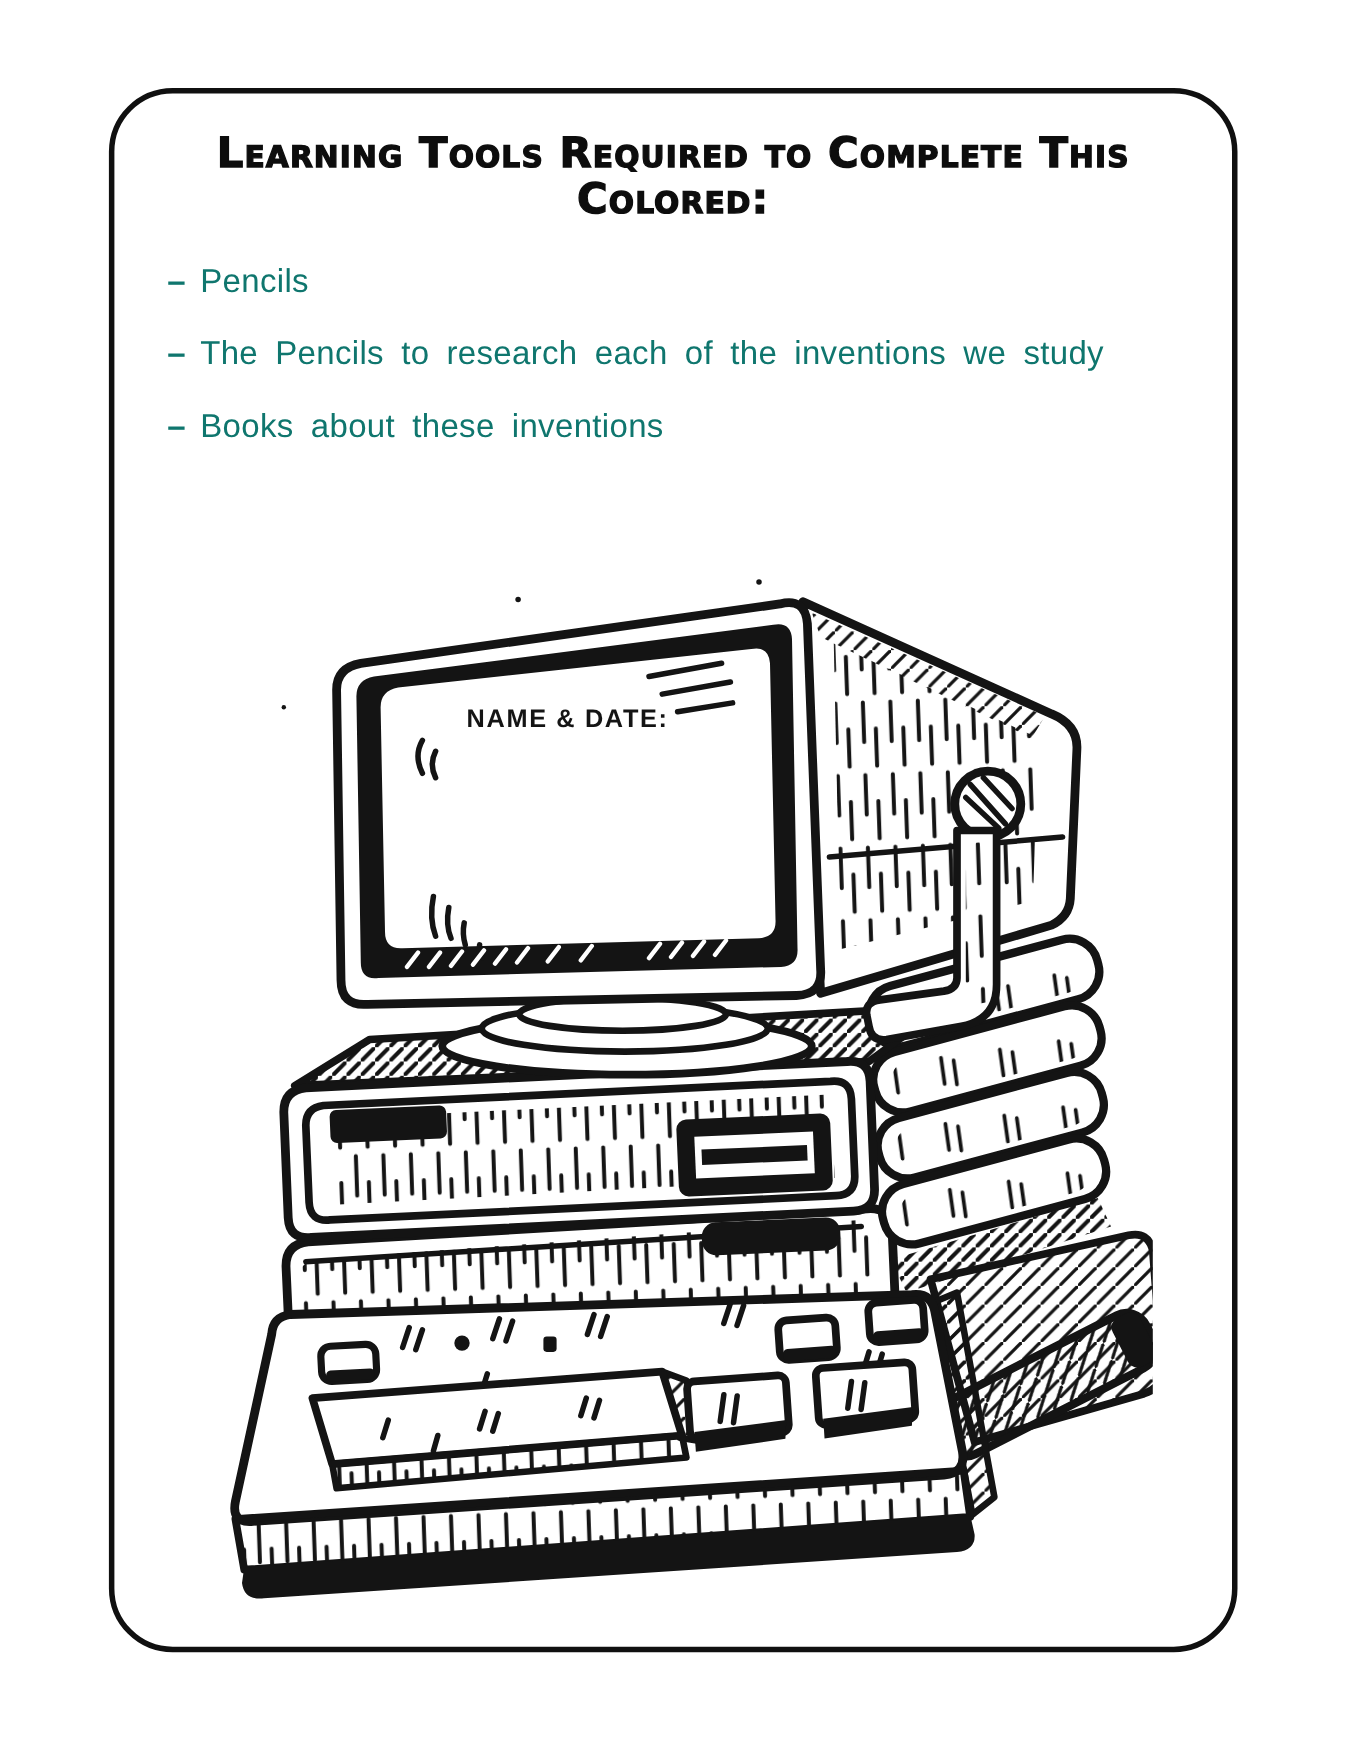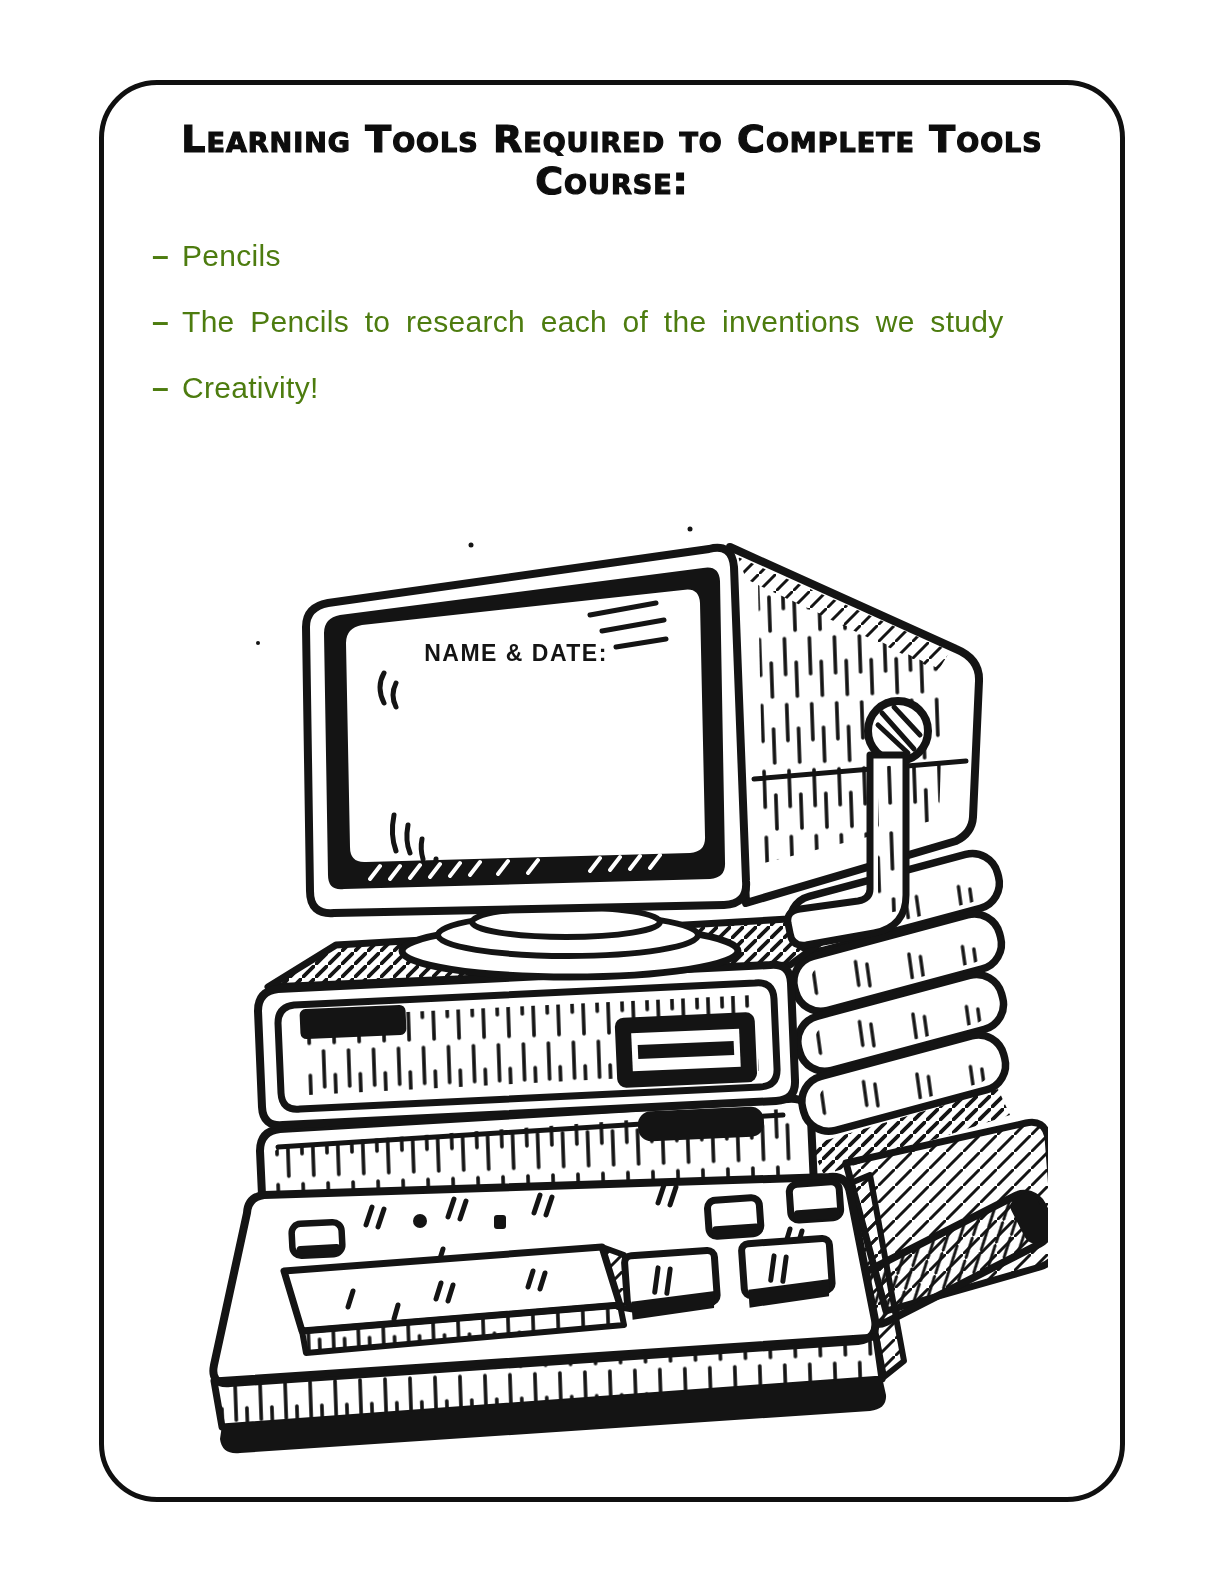--- a/index.html
+++ b/index.html
@@ -17,43 +17,43 @@
     font-family:"DejaVu Sans", sans-serif;
     font-size:38px;line-height:1.1;font-weight:800;
     font-variant:small-caps;letter-spacing:1px;color:#0d0d0d;
     -webkit-text-stroke:1.2px #0d0d0d;
   }
   ul.materials{
     list-style:none;margin:38px 0 0;padding:0 20px 0 48px;
   }
   ul.materials li{
     font-size:30px;line-height:30px;margin-bottom:36px;
-    letter-spacing:.3px;word-spacing:7px;color:#4d7c0f;white-space:nowrap;
+    letter-spacing:.3px;word-spacing:7px;color:#0f766e;white-space:nowrap;
   }
   ul.materials .dash{
     display:inline-block;width:30px;font-weight:700;letter-spacing:0;
   }
   .art{position:absolute;left:94px;top:438px;width:850px;height:950px;}
   .art svg{display:block;width:100%;height:100%;}
   .art text{
     font-family:"Liberation Sans", sans-serif;font-weight:800;
     font-size:23px;letter-spacing:1.5px;fill:#141414;
   }
 </style>
 </head>
 <body>
 
 <div class="frame">
 
-  <h1 class="title">Learning Tools Required to Complete Tools Course:</h1>
+  <h1 class="title">Learning Tools Required to Complete This Colored:</h1>
 
   <ul class="materials">
     <li><span class="dash">–</span><span>Pencils</span></li>
     <li><span class="dash">–</span><span>The Pencils to research each of the inventions we study</span></li>
-    <li><span class="dash">–</span><span>Creativity!</span></li>
+    <li><span class="dash">–</span><span>Books about these inventions</span></li>
   </ul>
 
   <div class="art">
     <svg viewBox="0 0 850 950" xmlns="http://www.w3.org/2000/svg">
       <defs>
 
         <pattern id="hv" width="25" height="66" patternUnits="userSpaceOnUse" patternTransform="rotate(-2)">
           <path d="M7,4 v36 M18,28 v34" stroke="#141414" stroke-width="3.6" fill="none" stroke-linecap="round"></path>
         </pattern>
 

